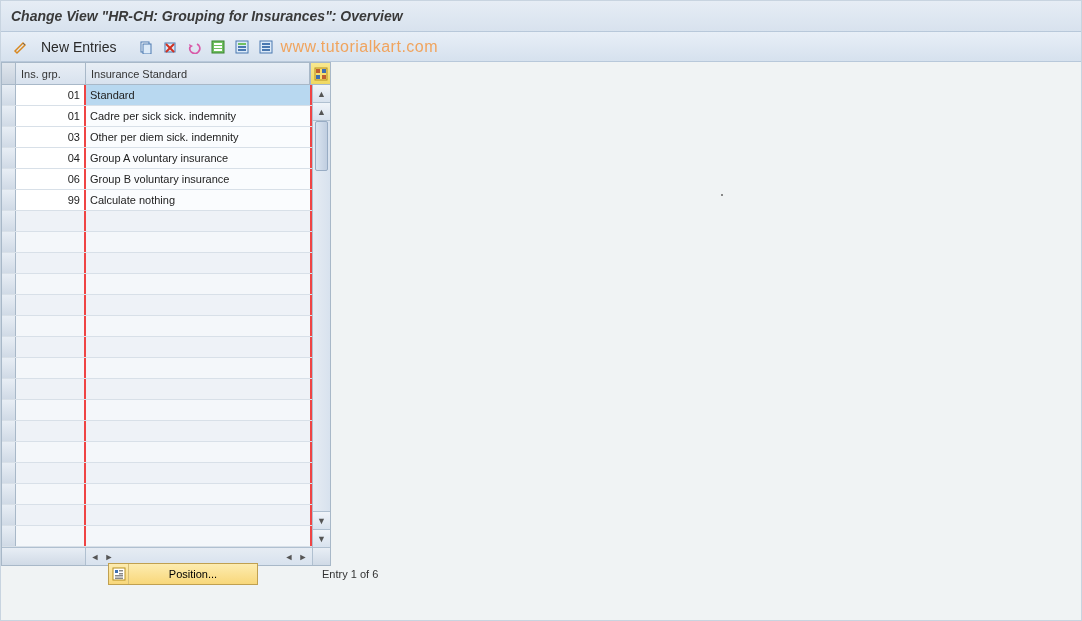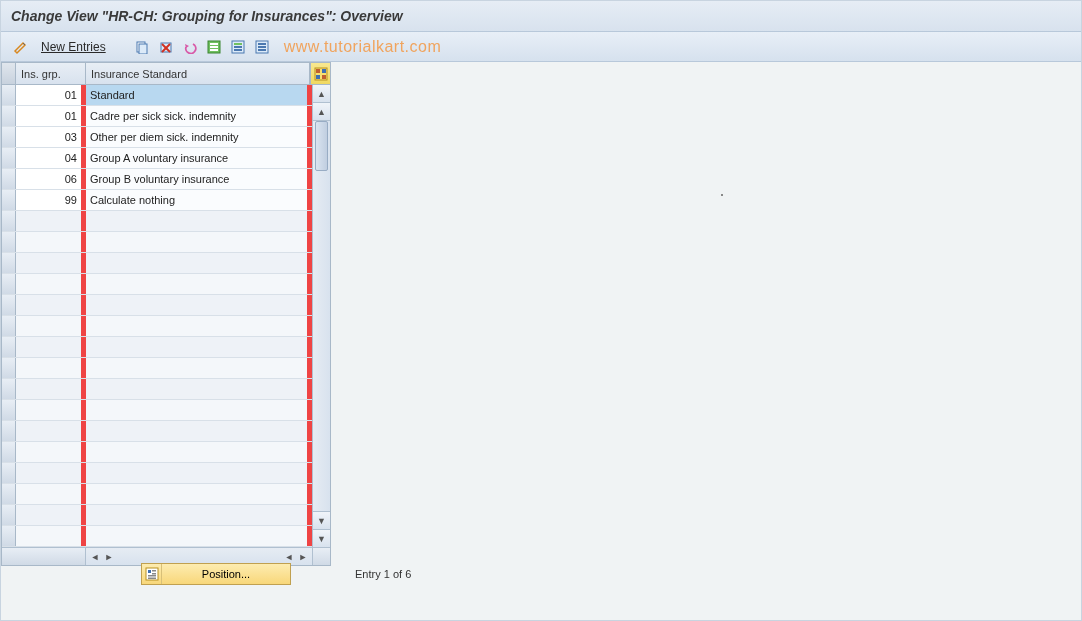--- a/index.html
+++ b/index.html
@@ -34,31 +34,29 @@
     .toolbar-icon-btn {
       width: 20px;
       height: 20px;
       display: inline-flex;
       align-items: center;
       justify-content: center;
       cursor: pointer;
       font-size: 12px;
     }
     .new-entries-btn {
-      font-size: 12px;
+      font-size: 14px;
       color: #2a2a2a;
       padding: 2px 6px;
       cursor: pointer;
-      margin-right: 16px;
-      text-decoration: underline;
+      margin-right: 10px;
     }
     .watermark {
       color: #f0a45e;
       font-size: 16px;
-      margin-left: 8px;
       letter-spacing: 0.5px;
     }
     .content-area {
       padding: 0;
       position: relative;
     }
     .table-container {
       width: 330px;
       border: 1px solid #a8b8c8;
       background: #fff;
@@ -109,21 +107,21 @@
       border-bottom: 1px solid #d8e0e8;
     }
     .row-selector {
       width: 14px;
       background: linear-gradient(to bottom, #e8eef5, #d0dae6);
       border-right: 1px solid #a8b8c8;
       flex-shrink: 0;
       cursor: pointer;
     }
     .cell {
-      border-right: 5px solid #ef4444;
+      border-right: 2px solid #ef4444;
       padding: 2px 4px;
       font-size: 11px;
       color: #222;
       display: flex;
       align-items: center;
       background: #fff;
       text-align: center;
     }
     .cell-code {
       width: 70px;
@@ -197,21 +195,21 @@
     .hscroll-track { flex: 1; }
     .hscroll-corner {
       width: 18px;
       background: linear-gradient(to bottom, #e8eef5, #d0dae6);
       border-left: 1px solid #b0c0d0;
       flex-shrink: 0;
     }
     .bottom-bar {
       position: absolute;
       bottom: 35px;
-      left: 140px;
+      left: 107px;
       display: flex;
       align-items: center;
     }
     .position-btn {
       width: 150px;
       height: 22px;
       background: linear-gradient(to bottom, #fdecb0, #f8d77a);
       border: 1px solid #c0a050;
       display: flex;
       align-items: center;

